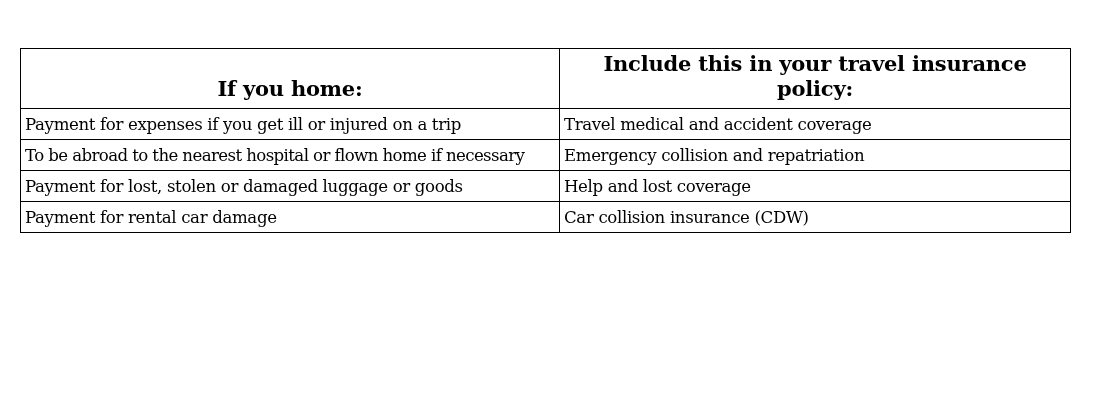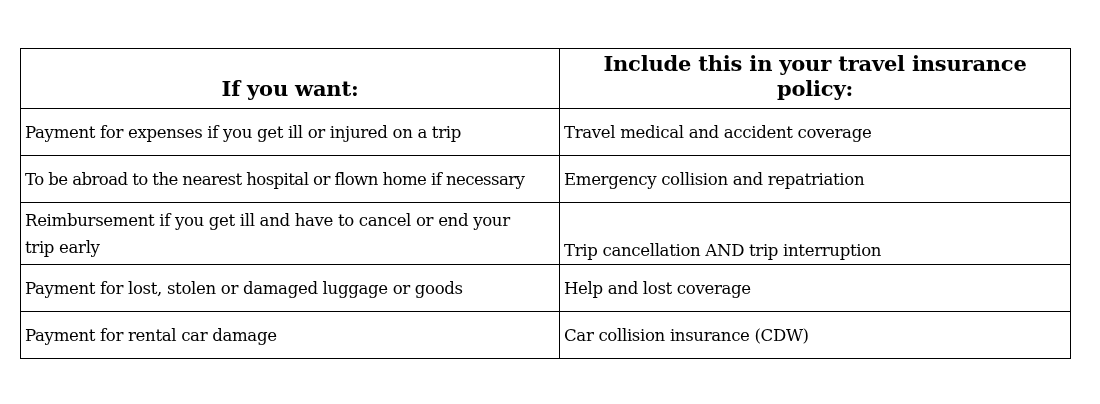--- a/index.html
+++ b/index.html
@@ -6,49 +6,45 @@
     body { width: 1100px; height: 404px; position: relative; overflow: hidden;
            font-family: "DejaVu Serif", "Liberation Serif", serif; color: #000; }
     table.ins { position: absolute; left: 20px; top: 48px; width: 1050px;
                 border-collapse: collapse; table-layout: fixed; }
     table.ins td, table.ins th { border: 1.3px solid #000; padding: 0 4px; }
     col.c1 { width: 539px; } col.c2 { width: 511px; }
     th { height: 52px; font-size: 21px; font-weight: bold; text-align: center;
          vertical-align: bottom; padding-bottom: 7px !important; letter-spacing: -0.2px; }
     td { font-size: 16.6px; line-height: 27px; vertical-align: middle; letter-spacing: -0.35px;
          white-space: nowrap; }
-    tr.r { height: 47px; }
+    tr.r { height: 31px; }
     tr.tall { height: 62px; }
     td.wrap { white-space: normal; }
     td.bottom { vertical-align: bottom; padding-bottom: 4px; }
   </style>
 </head>
 <body>
 
 <table class="ins">
   <colgroup>
       <col class="c1">
       <col class="c2">
     </colgroup>
   <tbody>
       <tr>
-    <th>If you want:</th>
+    <th>If you home:</th>
     <th>Include this in your travel insurance policy:</th>
   </tr>
   <tr class="r">
     <td>Payment for expenses if you get ill or injured on a trip</td>
     <td>Travel medical and accident coverage</td>
   </tr>
   <tr class="r">
     <td style="letter-spacing:-0.6px">To be abroad to the nearest hospital or flown home if necessary</td>
     <td>Emergency collision and repatriation</td>
-  </tr>
-  <tr class="tall">
-    <td class="wrap" style="padding-right:20px">Reimbursement if you get ill and have to cancel or end your trip early</td>
-    <td class="bottom">Trip cancellation AND trip interruption</td>
   </tr>
   <tr class="r">
     <td>Payment for lost, stolen or damaged luggage or goods</td>
     <td>Help and lost coverage</td>
   </tr>
   <tr class="r">
     <td>Payment for rental car damage</td>
     <td>Car collision insurance (CDW)</td>
   </tr>
 </tbody>

